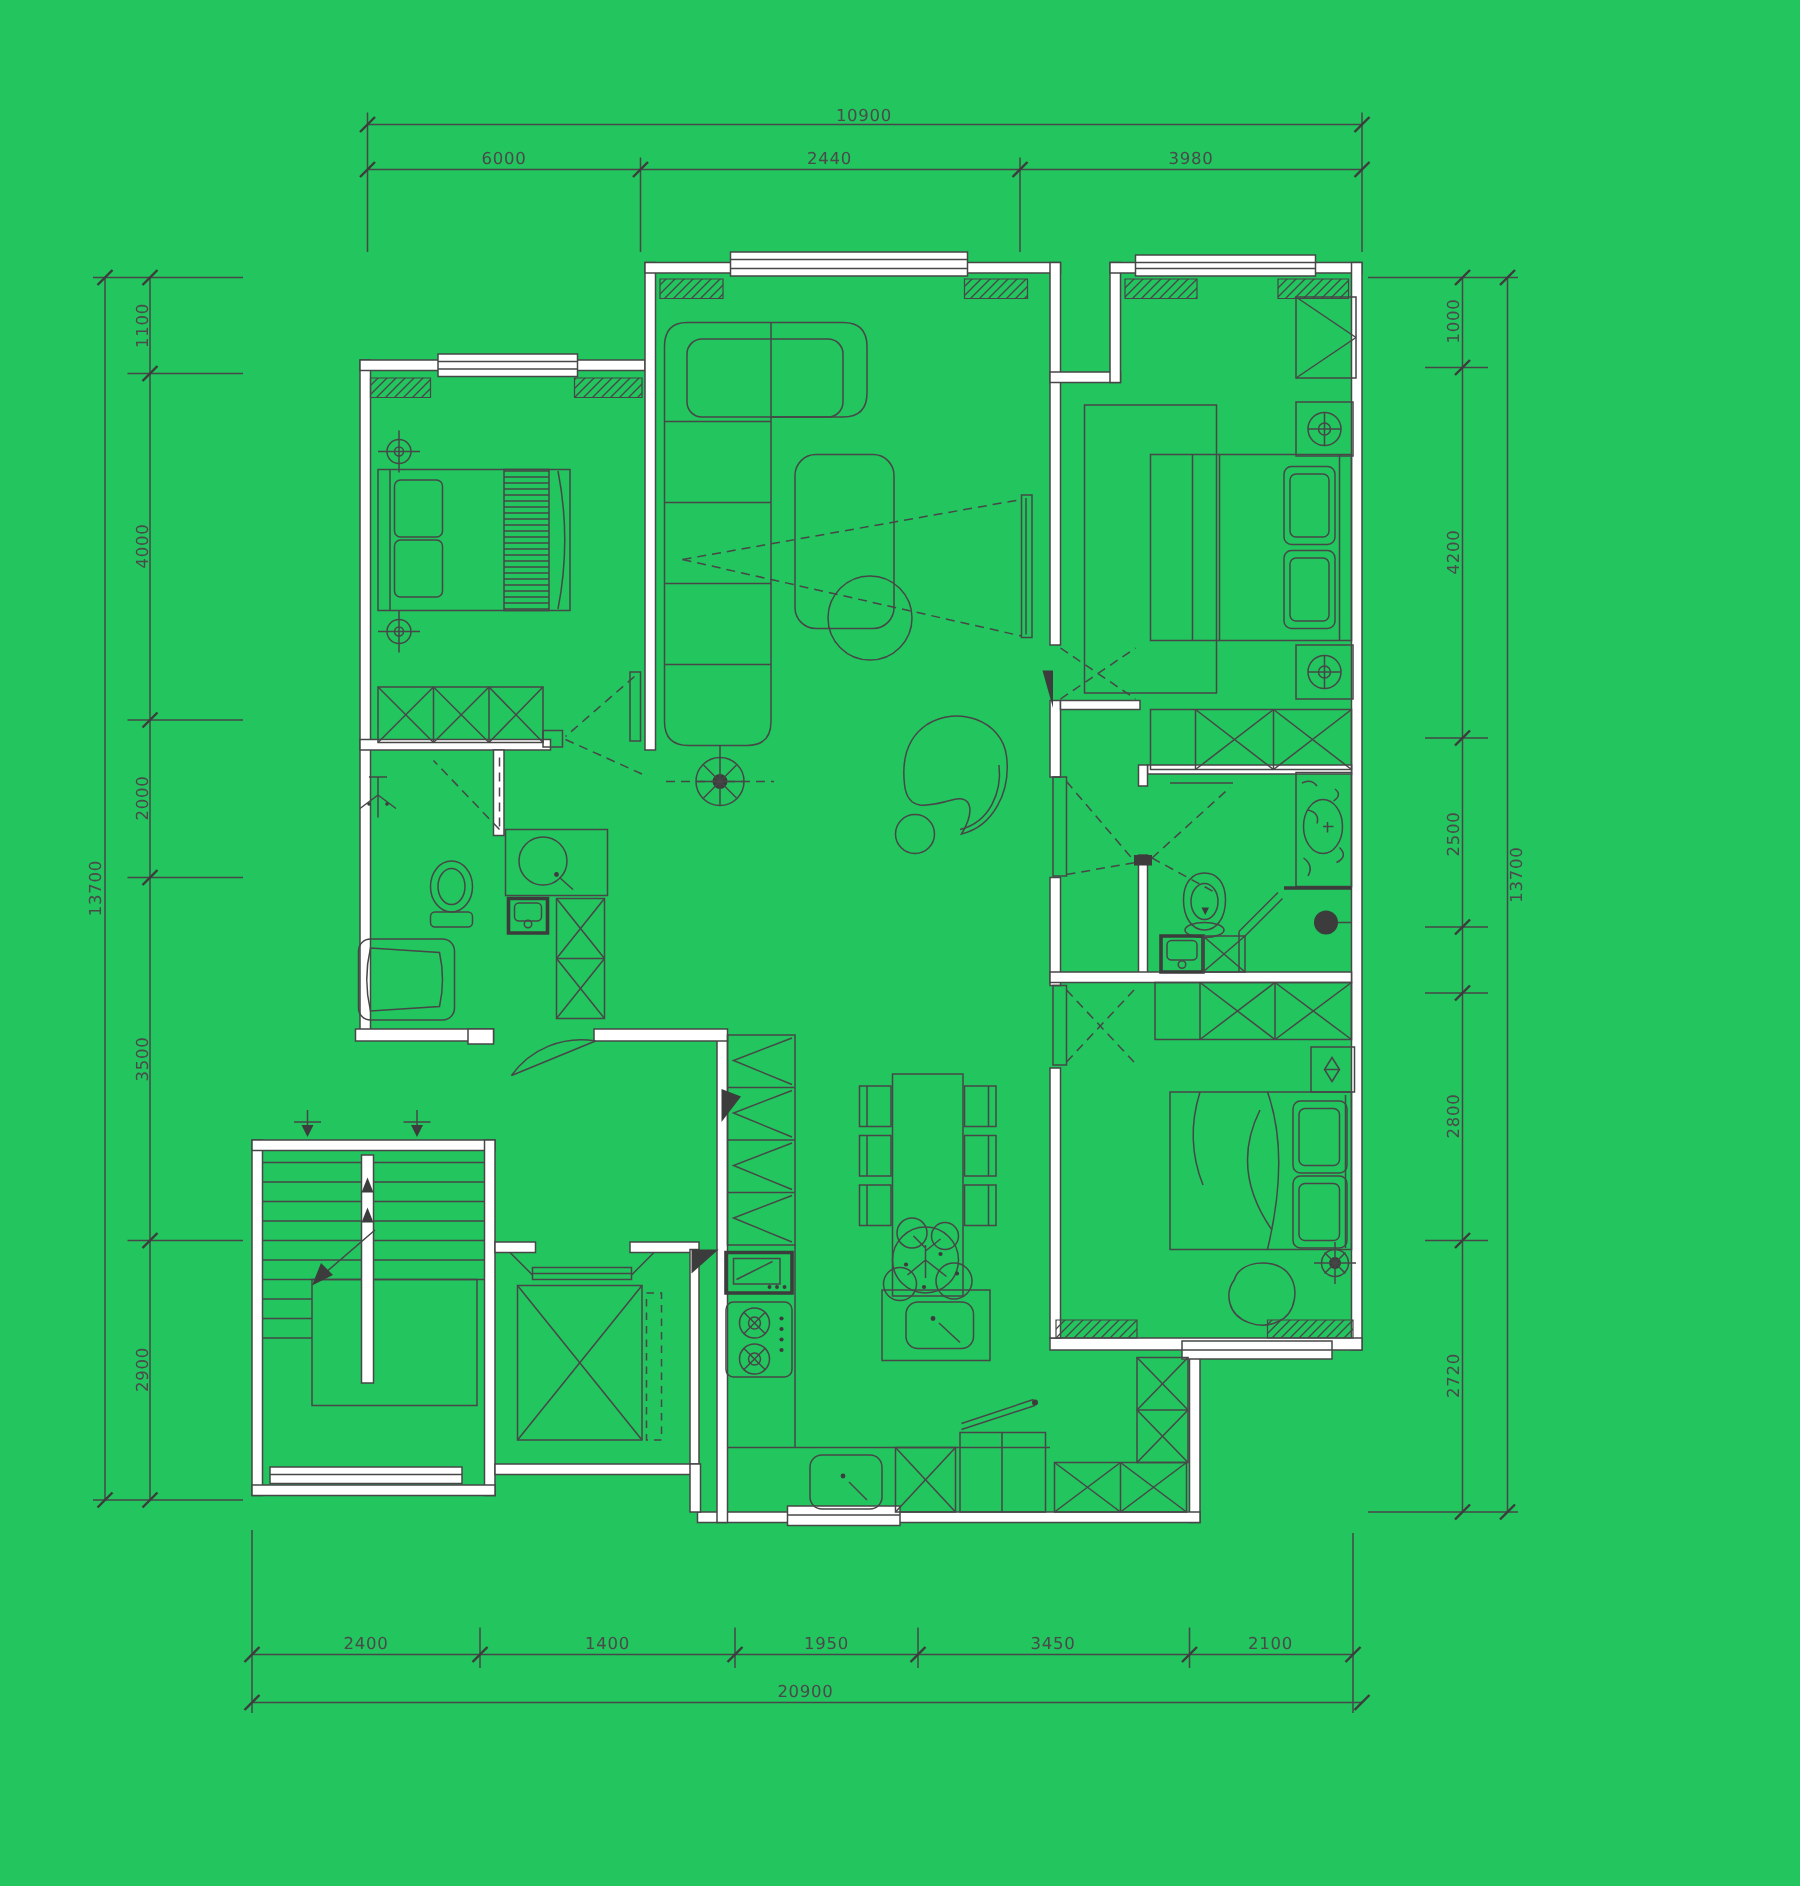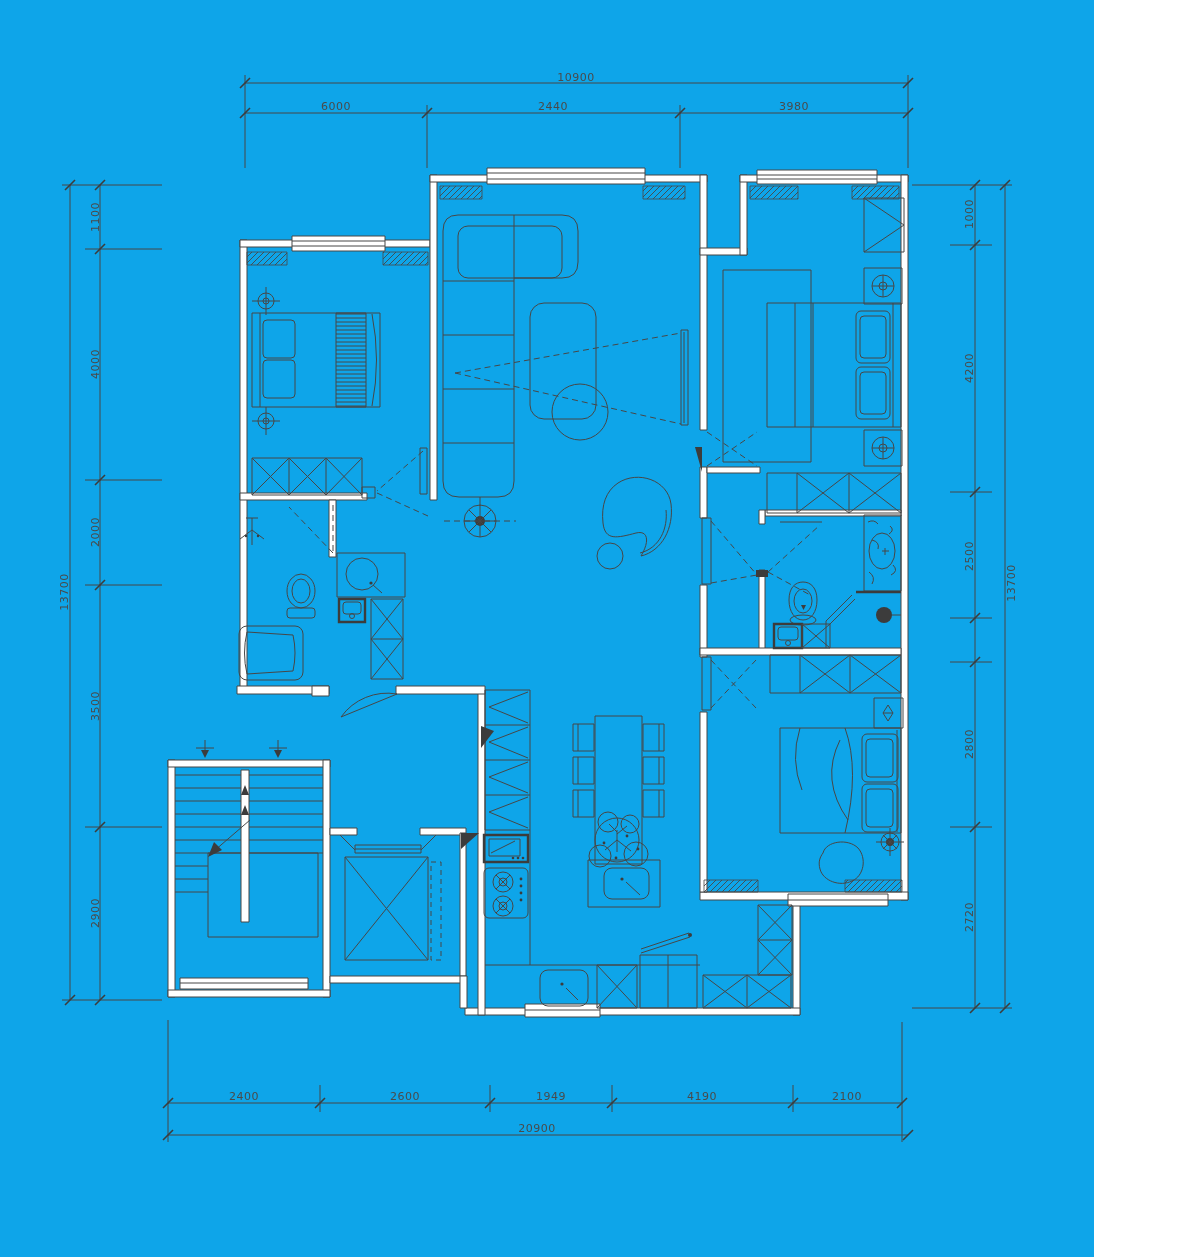--- a/index.html
+++ b/index.html
@@ -1,16 +1,16 @@
 <!DOCTYPE html>
 <html><head>
 <meta charset="utf-8">
 <style>
   html,body{margin:0;padding:0;background:#fff;}
-  .stage{position:relative;width:1094px;height:1257px;background:#0ea5e9;overflow:hidden;
+  .stage{position:relative;width:1200px;height:1257px;background:#22c55e;overflow:hidden;
          font-family:"DejaVu Sans",sans-serif;}
   .stage svg{position:absolute;left:0;top:0;}
   svg *{vector-effect:non-scaling-stroke;}
   .ln{stroke:#474747;stroke-width:1;fill:none;}
   .w{stroke:#474747;stroke-width:1;fill:#ffffff;}
   .win{stroke:#474747;stroke-width:1;fill:#ffffff;}
   .dash{stroke:#474747;stroke-width:1;fill:none;stroke-dasharray:6 4;}
   .thick{stroke:#3c3c3c;stroke-width:2.4;fill:none;}
   .fillk{fill:#3c3c3c;stroke:none;}
   .tick{stroke:#3c3c3c;stroke-width:1.6;}
@@ -563,23 +563,23 @@
     <polygon class="fillk" points="461,833 479,833 461,849"></polygon>
   </g>
 </svg>
 
   <span class="dim" style="left:576px;top:77px">10900</span>
   <span class="dim" style="left:336px;top:106px">6000</span>
   <span class="dim" style="left:553px;top:106px">2440</span>
   <span class="dim" style="left:794px;top:106px">3980</span>
 
   <span class="dim" style="left:244px;top:1096px">2400</span>
-  <span class="dim" style="left:405px;top:1096px">2600</span>
-  <span class="dim" style="left:551px;top:1096px">1949</span>
-  <span class="dim" style="left:702px;top:1096px">4190</span>
+  <span class="dim" style="left:405px;top:1096px">1400</span>
+  <span class="dim" style="left:551px;top:1096px">1950</span>
+  <span class="dim" style="left:702px;top:1096px">3450</span>
   <span class="dim" style="left:847px;top:1096px">2100</span>
   <span class="dim" style="left:537px;top:1128px">20900</span>
 
   <span class="dim dimv" style="left:95px;top:217px">1100</span>
   <span class="dim dimv" style="left:95px;top:364px">4000</span>
   <span class="dim dimv" style="left:95px;top:532px">2000</span>
   <span class="dim dimv" style="left:95px;top:706px">3500</span>
   <span class="dim dimv" style="left:95px;top:913px">2900</span>
   <span class="dim dimv" style="left:64px;top:592px">13700</span>
 

